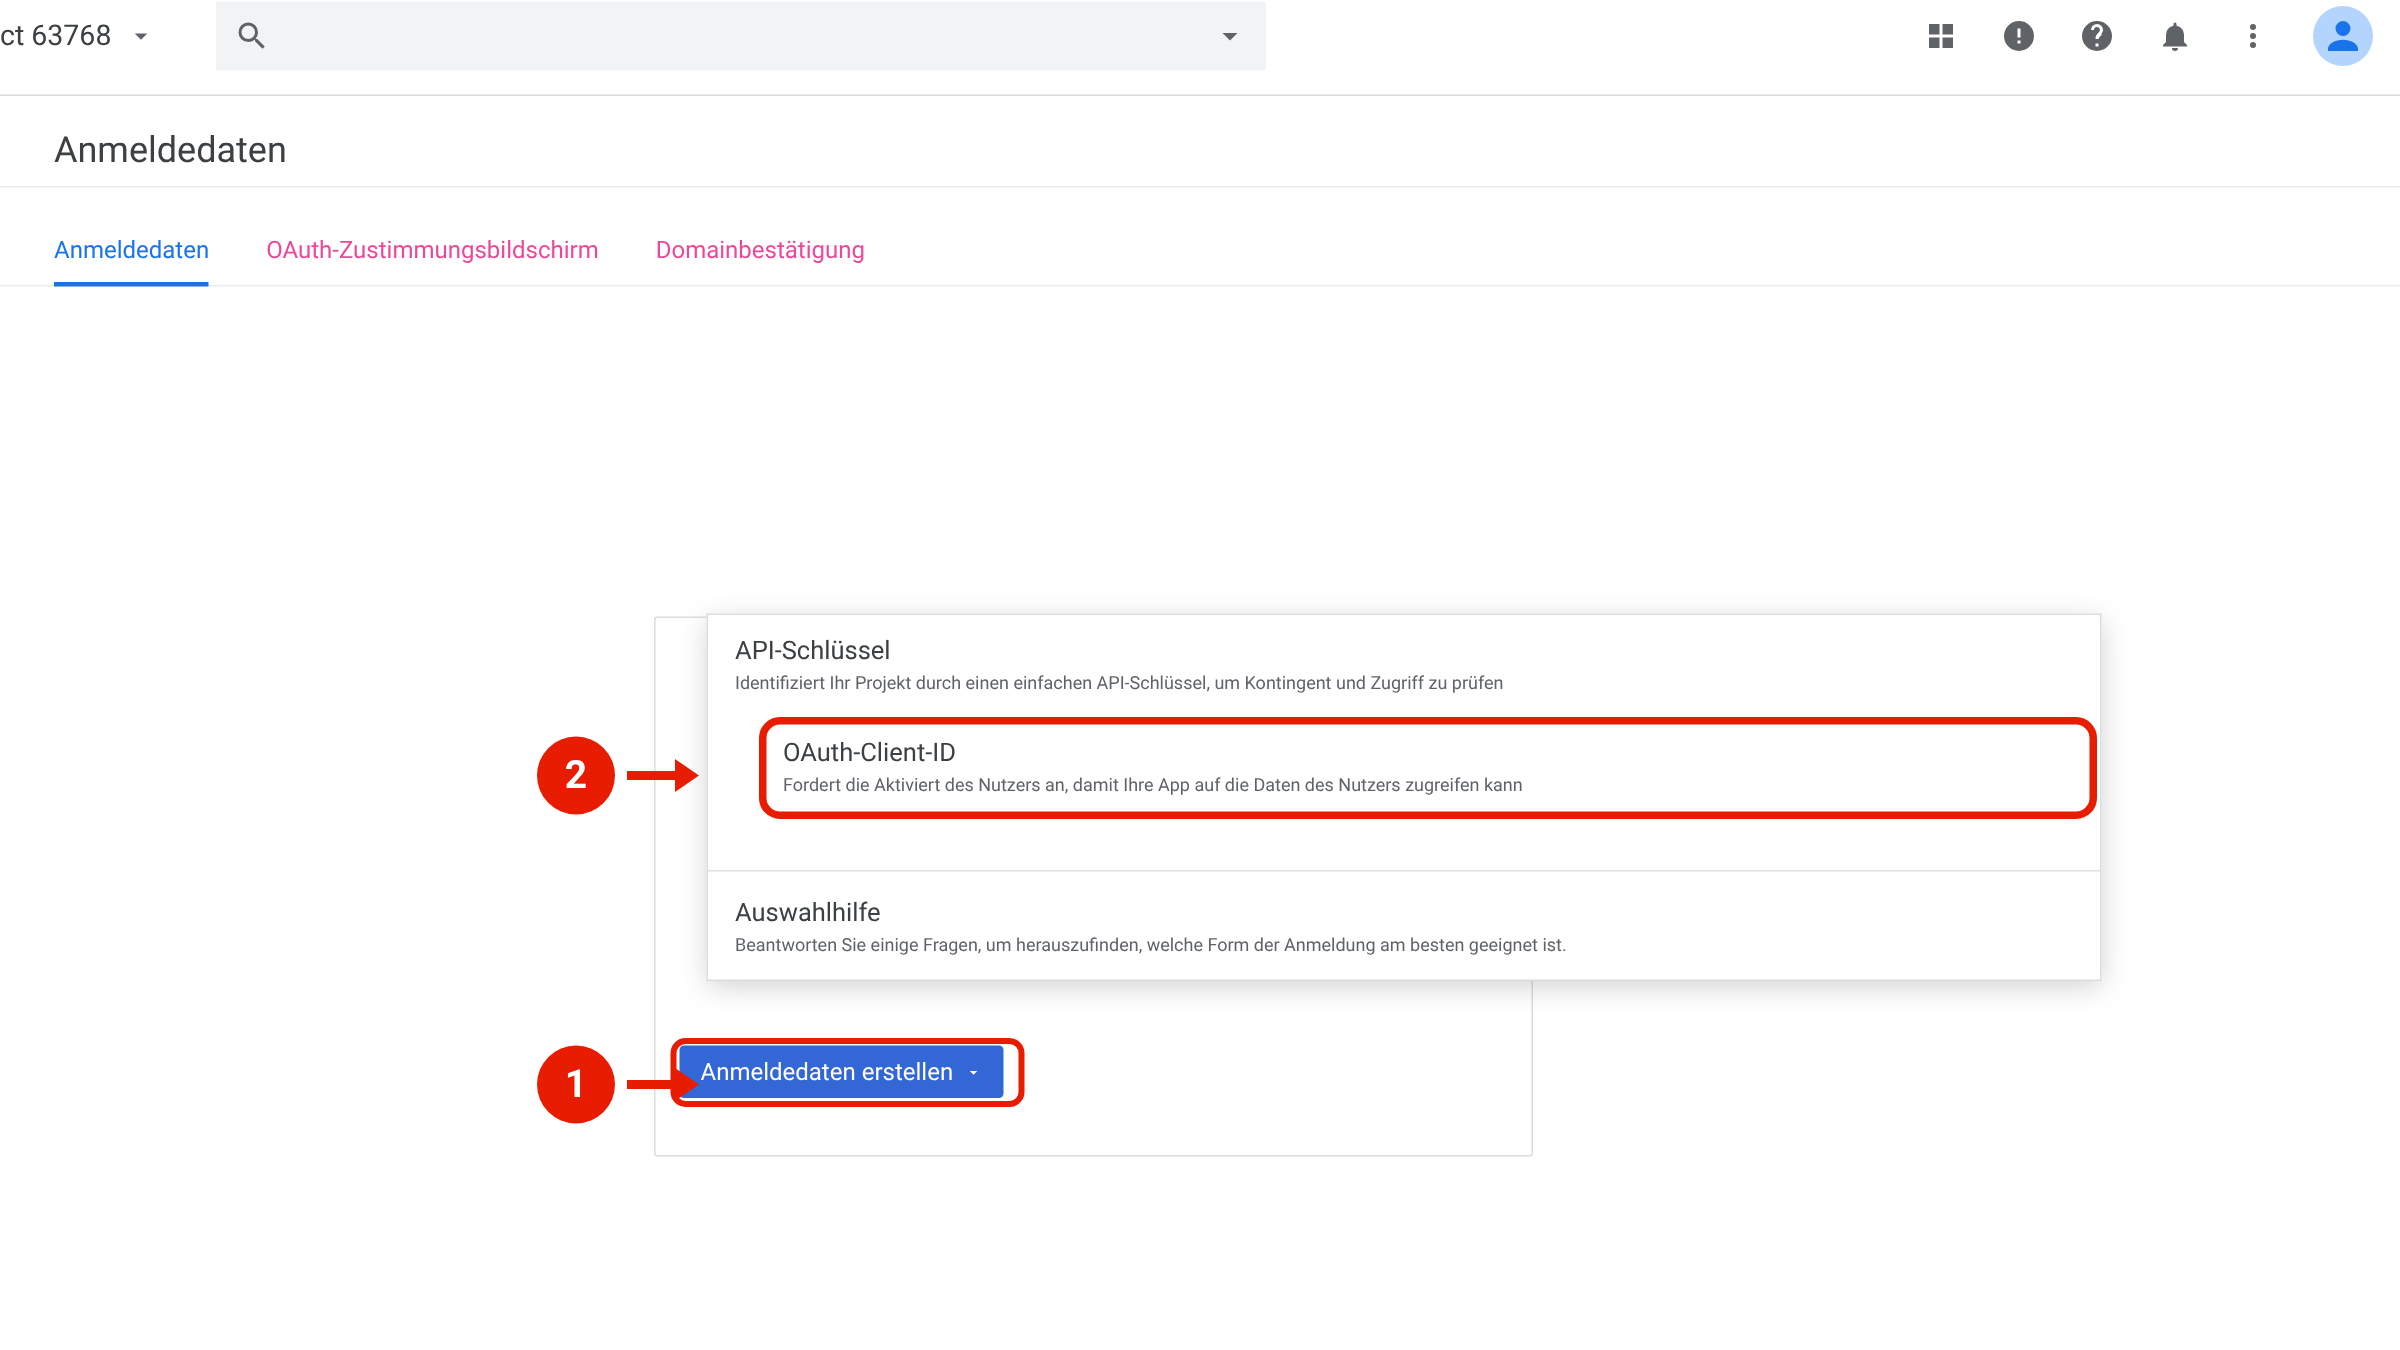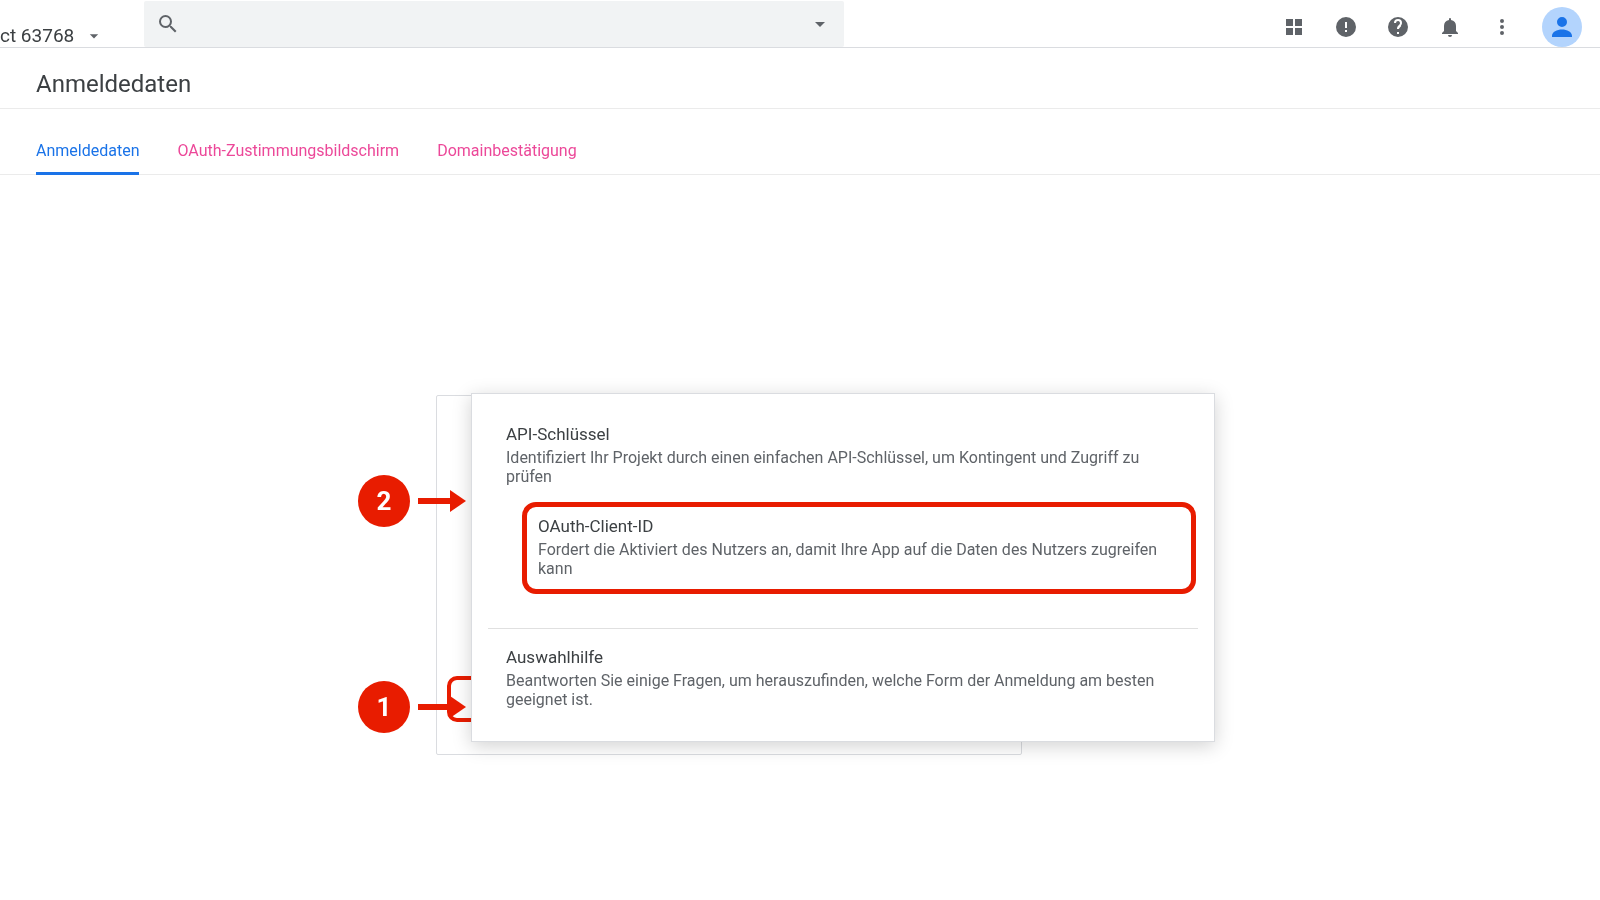--- a/index.html
+++ b/index.html
@@ -8,25 +8,25 @@
     font-size: 14px;
     color: #3c4043;
     background: #fff;
     width: 1600px;
     height: 900px;
     overflow: hidden;
   }
 
   
   .topbar {
-    height: 48px;
+    height: 64px;
     display: flex;
-    align-items: flex-end;
+    align-items: center;
     border-bottom: 1px solid #dadce0;
-    padding: 0 18px 0 0;
+    padding: 0 18px 16px 0;
   }
   .project-switcher {
     display: flex;
     align-items: center;
     gap: 10px;
     font-size: 19px;
     color: #3c4043;
     padding-left: 0;
     margin-right: 40px;
     cursor: pointer;
@@ -109,34 +109,34 @@
     left:10px; bottom:32px;
     width:236px; height:46px;
     border:4px solid #e81c00;
     border-radius:10px;
     pointer-events:none;
   }
 
   .menu{
     position:absolute;
     left:471px; top:218px;
-    width:744px;
+    width:930px;
     background:#fff;
     border:1px solid #dadce0;
     box-shadow:0 4px 18px rgba(0,0,0,.18);
     z-index:20;
-    padding:16px;
+    padding:0;
   }
   .menu-item{
     padding:14px 18px 16px;
     cursor:pointer;
   }
   .menu-item + .menu-item{}
   .menu-item .title{ font-size:17px; color:#3c4043; margin-bottom:4px;}
-  .menu-item .desc { font-size:16px; color:#5f6368; }
+  .menu-item .desc { font-size:12px; color:#5f6368; }
   .menu-sep{ height:1px; background:#e0e0e0; margin:4px 0;}
   .menu-item.highlight{
     position:relative;
     margin-left:32px;
   }
   .menu-item.highlight::after{
     content:"";
     position:absolute;
     left:2px; right:2px; top:0px; bottom:0px;
     border:5px solid #e81c00;
@@ -219,20 +219,26 @@
 
 <div class="tabs">
   <div class="tab active">Anmeldedaten</div>
   <div class="tab">OAuth-Zustimmungsbildschirm</div>
   <div class="tab">Domainbestätigung</div>
 </div>
 
 <div class="stage">
 
   <div class="create-card">
+    <div class="create-button">
+      <span>Anmeldedaten erstellen</span>
+      <svg viewBox="0 0 24 24">
+          <path d="M7 10l5 5 5-5z"></path>
+        </svg>
+    </div>
     <div class="create-button-hibox"></div>
   </div>
 
   <div class="menu">
     <div class="menu-item">
       <div class="title">API-Schlüssel</div>
       <div class="desc">Identifiziert Ihr Projekt durch einen einfachen API-Schlüssel, um Kontingent und Zugriff zu prüfen</div>
     </div>
     <div class="menu-item highlight">
       <div class="title">OAuth-Client-ID</div>

